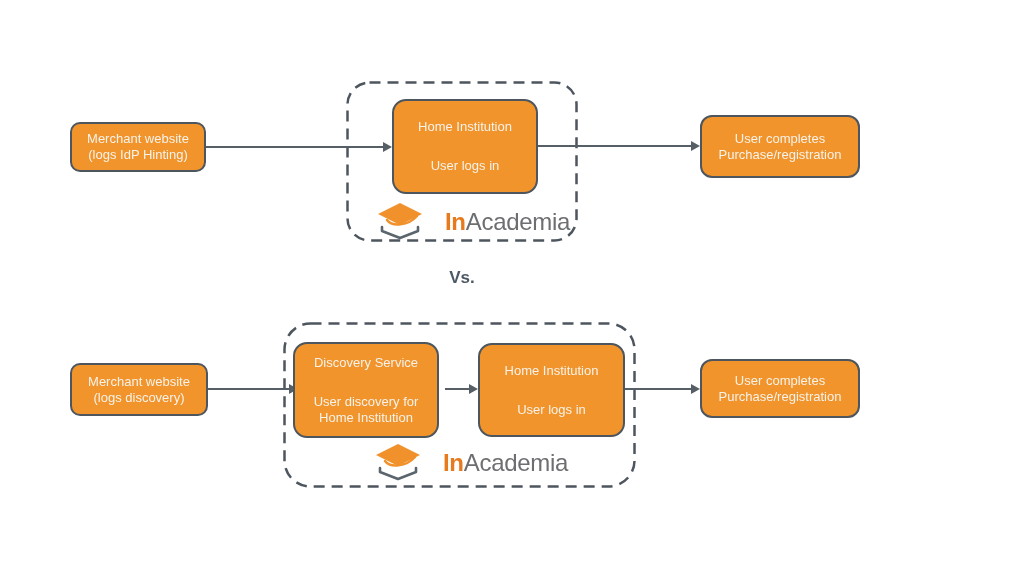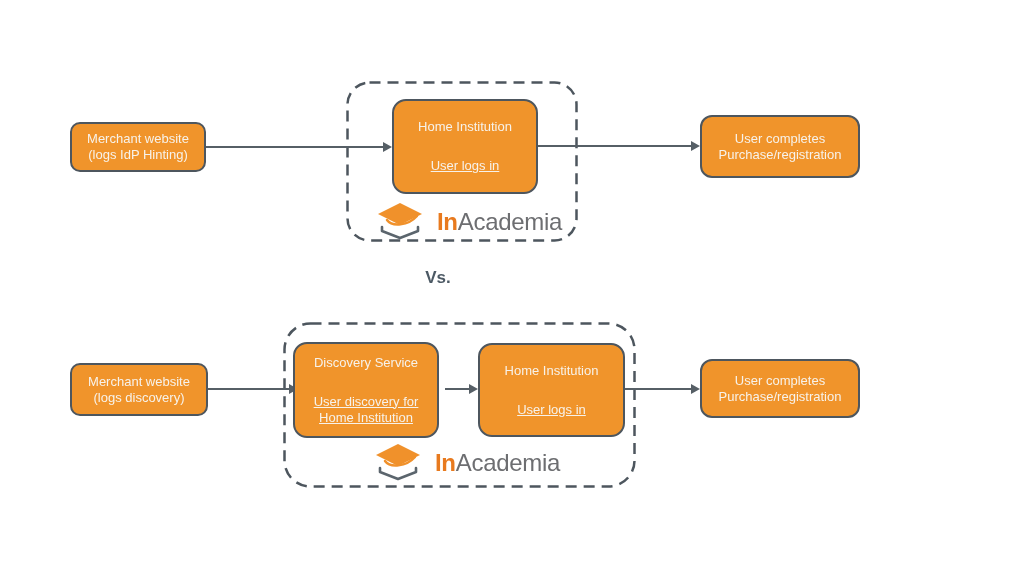--- a/index.html
+++ b/index.html
@@ -11,38 +11,38 @@
   
   .node{
     position:absolute;box-sizing:border-box;
     background:var(--box_fill);
     border:2.5px solid var(--box_border);
     color:var(--box_text);
     display:flex;flex-direction:column;align-items:center;justify-content:center;
     text-align:center;font-size:13px;line-height:16px;padding:4px 6px;
   }
   .node .para{width:100%;}
-  .node .gap{margin-top:23px;text-decoration:underline;}
+  .node .gap{margin-top:23px;}
   
   .dashed{position:absolute;}
   .dashed rect{fill:none;stroke:var(--box_border);stroke-width:2.5;stroke-dasharray:11 7;}
   
   .arrow{position:absolute;height:0;border-top:2px solid var(--line);}
   .arrow::after{
     content:"";position:absolute;right:-9px;top:-6px;width:0;height:0;
     border-left:9px solid var(--line);
     border-top:5px solid transparent;border-bottom:5px solid transparent;
   }
   
   .vs{
-    position:absolute;left:416px;top:268px;width:44px;text-align:center;
+    position:absolute;left:440px;top:268px;width:44px;text-align:center;
     font-size:17px;font-weight:bold;color:var(--vs_text);
   }
   
-  .logo{position:absolute;display:flex;align-items:center;gap:14px;height:40px;}
+  .logo{position:absolute;display:flex;align-items:center;gap:22px;height:40px;}
   .logo-text{font-size:24px;letter-spacing:-0.3px;white-space:nowrap;}
   .logo-in{color:var(--logo_in);font-weight:bold;}
   .logo-academia{color:var(--logo_academia);}
   .logo-icon .cap{fill:var(--logo_cap);}
   .logo-icon .swoosh{fill:none;stroke:var(--logo_cap);stroke-width:2.5;stroke-linecap:round;}
   .logo-icon .book{fill:none;stroke:var(--book_stroke);stroke-width:2.6;stroke-linejoin:round;stroke-linecap:round;}
 </style>
 </head>
 <body>
 

